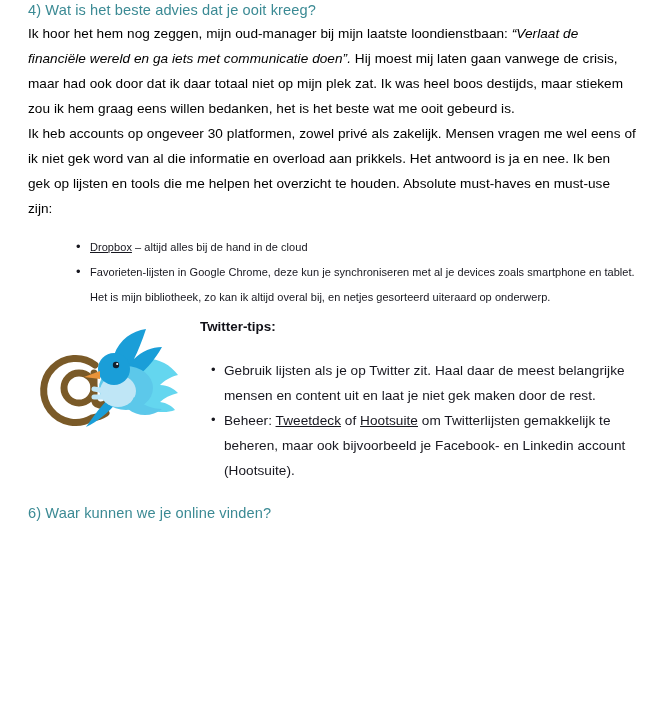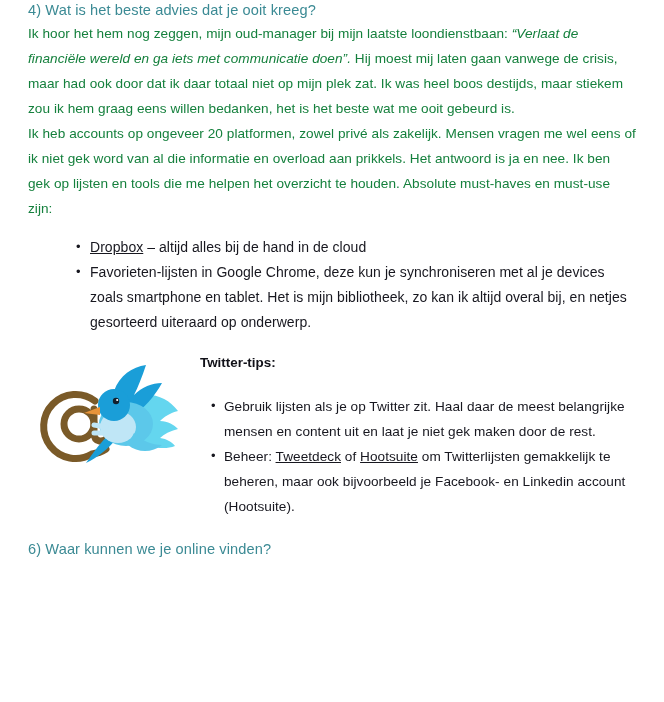--- a/index.html
+++ b/index.html
@@ -33,56 +33,56 @@
   }
   .sec-4-head { padding-top: 10px; }
   .sec-5-head { padding-top: 22px; }
   .sec-6-head { padding-top: 4px; }
 
   p.body {
     font-size: 13.6px;
     line-height: 25px;
     margin: 0;
     padding: 0;
-    color: #15803d;
+    color: #000000;
     letter-spacing: 0.05px;
   }
   .p4 { padding-top: 20px; }
   .p5 { padding-top: 20px; }
 
   em.quote {
     font-style: italic;
   }
 
   ul.tips {
     margin: 0;
     padding: 0 0 0 48px;
     list-style: none;
     padding-top: 14px;
   }
   ul.tips li {
-    font-size: 14px;
+    font-size: 11px;
     line-height: 25px;
     color: #17171f;
     position: relative;
     padding-left: 14px;
     letter-spacing: 0.05px;
   }
   ul.tips li::before {
     content: "\2022";
     position: absolute;
     left: 0;
     top: -1px;
     color: #17171f;
     font-size: 13px;
   }
 
   .twitter-block {
     position: relative;
-    margin-top: 18px;
+    margin-top: 7px;
     min-height: 140px;
   }
   .bird-wrap {
     position: absolute;
     left: -6px;
     top: 8px;
     width: 160px;
     height: 120px;
   }
   .twitter-head {
@@ -127,21 +127,21 @@
 </head>
 <body>
 
 <div class="page">
 
   <h2 class="qheading sec-4-head">4) Wat is het beste advies dat je ooit kreeg?</h2>
 
   <p class="body p4"><span>Ik hoor het hem nog zeggen, mijn oud-manager bij mijn laatste loondienstbaan: </span><em class="quote">“Verlaat de financiële wereld en ga iets met communicatie doen”.</em><span> Hij moest mij laten gaan vanwege de crisis, maar had ook door dat ik daar totaal niet op mijn plek zat. Ik was heel boos destijds, maar stiekem zou ik hem graag eens willen bedanken, het is het beste wat me ooit gebeurd is.</span></p>
 
 
-  <p class="body p5">Ik heb accounts op ongeveer 20 platformen, zowel privé als zakelijk. Mensen vragen me wel eens of ik niet gek word van al die informatie en overload aan prikkels. Het antwoord is ja en nee. Ik ben gek op lijsten en tools die me helpen het overzicht te houden. Absolute must-haves en must-use zijn:</p>
+  <p class="body p5">Ik heb accounts op ongeveer 30 platformen, zowel privé als zakelijk. Mensen vragen me wel eens of ik niet gek word van al die informatie en overload aan prikkels. Het antwoord is ja en nee. Ik ben gek op lijsten en tools die me helpen het overzicht te houden. Absolute must-haves en must-use zijn:</p>
 
   <ul class="tips">
     <li><a class="link">Dropbox</a><span> – altijd alles bij de hand in de cloud</span></li>
     <li><span>Favorieten-lijsten in Google Chrome, deze kun je synchroniseren met al je devices zoals smartphone en tablet. Het is mijn bibliotheek, zo kan ik altijd overal bij, en netjes gesorteerd uiteraard op onderwerp.</span></li>
   </ul>
 
   <div class="twitter-block">
 
     <div class="bird-wrap">
       <svg viewBox="0 0 160 120" width="160" height="120" xmlns="http://www.w3.org/2000/svg">

